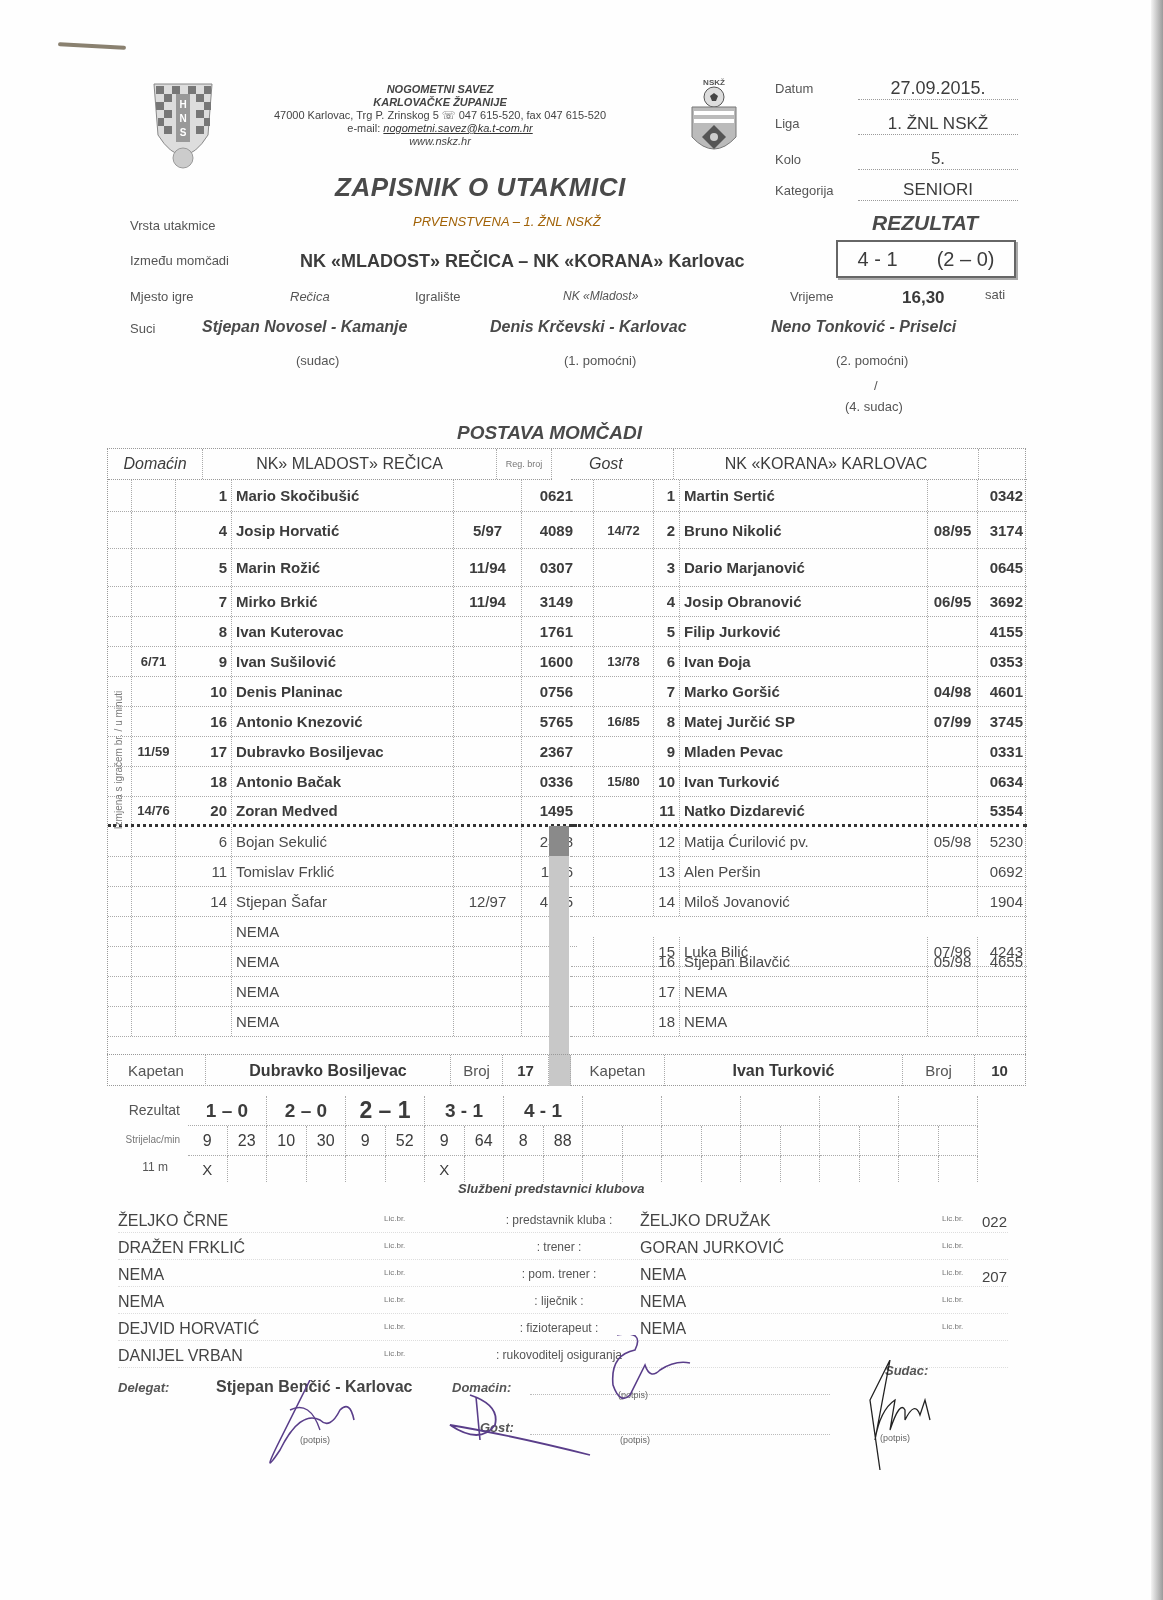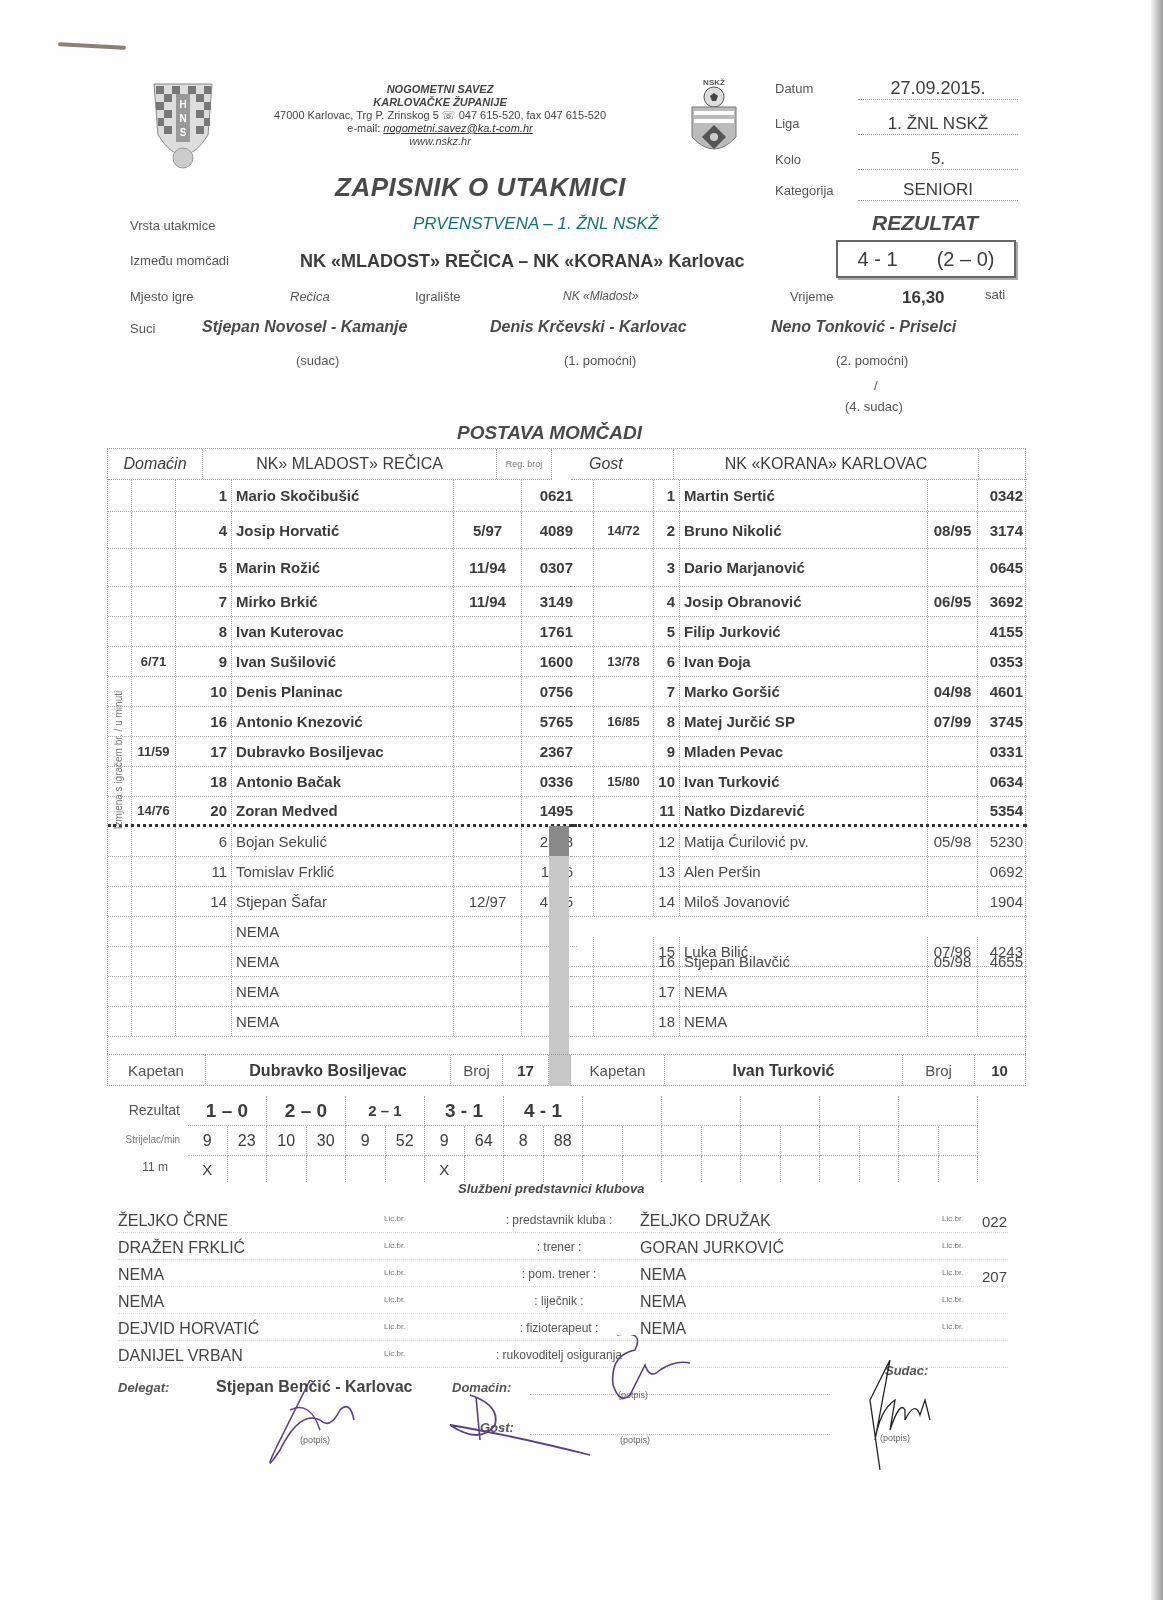--- a/index.html
+++ b/index.html
@@ -116,21 +116,21 @@
   <div class="abs meta-label" style="left:775px; top:81px;">Datum</div>
   <div class="abs meta-val dotline" style="left:858px; top:78px; font-size:18px;">27.09.2015.</div>
   <div class="abs meta-label" style="left:775px; top:116px;">Liga</div>
   <div class="abs meta-val dotline" style="left:858px; top:114px;">1. ŽNL NSKŽ</div>
   <div class="abs meta-label" style="left:775px; top:152px;">Kolo</div>
   <div class="abs meta-val dotline" style="left:858px; top:149px;">5.</div>
   <div class="abs meta-label" style="left:775px; top:183px;">Kategorija</div>
   <div class="abs meta-val dotline" style="left:858px; top:180px;">SENIORI</div>
 
   <div class="abs small-lab" style="left:130px; top:218px;">Vrsta utakmice</div>
-  <div class="abs it" style="left:413px; top:214px; font-size:17px; color:#0f766e;">PRVENSTVENA – 1. ŽNL NSKŽ</div>
+  <div class="abs it" style="left:413px; top:214px; font-size:13px; color:#a16207;">PRVENSTVENA – 1. ŽNL NSKŽ</div>
   <div class="abs result-title">REZULTAT</div>
 
   <div class="abs small-lab" style="left:130px; top:253px;">Između momčadi</div>
   <div class="abs match-teams">NK «MLADOST» REČICA – NK «KORANA» Karlovac</div>
   <div class="abs result-box">
     <span>4 - 1</span>
     <span>(2 – 0)</span>
   </div>
 
   <div class="abs small-lab" style="left:130px; top:289px;">Mjesto igre</div>
@@ -485,21 +485,21 @@
       <div class="abs" style="left: 0px; top: 0px; width: 79px; height: 30px; border-right: 1px dotted rgb(170, 170, 170); border-bottom: 1px dotted rgb(170, 170, 170); display: flex; align-items: center; justify-content: center; font-size: 19px; font-weight: bold; color: rgb(60, 60, 60);">1 – 0</div>
       <div class="abs" style="left: 0px; top: 30px; width: 39.5px; height: 30px; border-right: 1px dotted rgb(170, 170, 170); border-bottom: 1px dotted rgb(170, 170, 170); display: flex; align-items: center; justify-content: center; font-size: 16px; color: rgb(60, 60, 60);">9</div>
       <div class="abs" style="left: 39.5px; top: 30px; width: 39.5px; height: 30px; border-right: 1px dotted rgb(170, 170, 170); border-bottom: 1px dotted rgb(170, 170, 170); display: flex; align-items: center; justify-content: center; font-size: 16px; color: rgb(60, 60, 60);">23</div>
       <div class="abs" style="left: 0px; top: 60px; width: 39.5px; height: 26px; border-right: 1px dotted rgb(170, 170, 170); display: flex; align-items: center; justify-content: center; font-size: 15px; color: rgb(60, 60, 60);">X</div>
       <div class="abs" style="left: 39.5px; top: 60px; width: 39.5px; height: 26px; border-right: 1px dotted rgb(170, 170, 170);"></div>
       <div class="abs" style="left: 79px; top: 0px; width: 79px; height: 30px; border-right: 1px dotted rgb(170, 170, 170); border-bottom: 1px dotted rgb(170, 170, 170); display: flex; align-items: center; justify-content: center; font-size: 19px; font-weight: bold; color: rgb(60, 60, 60);">2 – 0</div>
       <div class="abs" style="left: 79px; top: 30px; width: 39.5px; height: 30px; border-right: 1px dotted rgb(170, 170, 170); border-bottom: 1px dotted rgb(170, 170, 170); display: flex; align-items: center; justify-content: center; font-size: 16px; color: rgb(60, 60, 60);">10</div>
       <div class="abs" style="left: 118.5px; top: 30px; width: 39.5px; height: 30px; border-right: 1px dotted rgb(170, 170, 170); border-bottom: 1px dotted rgb(170, 170, 170); display: flex; align-items: center; justify-content: center; font-size: 16px; color: rgb(60, 60, 60);">30</div>
       <div class="abs" style="left: 79px; top: 60px; width: 39.5px; height: 26px; border-right: 1px dotted rgb(170, 170, 170); display: flex; align-items: center; justify-content: center; font-size: 15px; color: rgb(60, 60, 60);"></div>
       <div class="abs" style="left: 118.5px; top: 60px; width: 39.5px; height: 26px; border-right: 1px dotted rgb(170, 170, 170);"></div>
-      <div class="abs" style="left: 158px; top: 0px; width: 79px; height: 30px; border-right: 1px dotted rgb(170, 170, 170); border-bottom: 1px dotted rgb(170, 170, 170); display: flex; align-items: center; justify-content: center; font-size: 15px; font-weight: bold; color: rgb(60, 60, 60);">2 – 1</div>
+      <div class="abs" style="left: 158px; top: 0px; width: 79px; height: 30px; border-right: 1px dotted rgb(170, 170, 170); border-bottom: 1px dotted rgb(170, 170, 170); display: flex; align-items: center; justify-content: center; font-size: 23px; font-weight: bold; color: rgb(60, 60, 60);">2 – 1</div>
       <div class="abs" style="left: 158px; top: 30px; width: 39.5px; height: 30px; border-right: 1px dotted rgb(170, 170, 170); border-bottom: 1px dotted rgb(170, 170, 170); display: flex; align-items: center; justify-content: center; font-size: 16px; color: rgb(60, 60, 60);">9</div>
       <div class="abs" style="left: 197.5px; top: 30px; width: 39.5px; height: 30px; border-right: 1px dotted rgb(170, 170, 170); border-bottom: 1px dotted rgb(170, 170, 170); display: flex; align-items: center; justify-content: center; font-size: 16px; color: rgb(60, 60, 60);">52</div>
       <div class="abs" style="left: 158px; top: 60px; width: 39.5px; height: 26px; border-right: 1px dotted rgb(170, 170, 170); display: flex; align-items: center; justify-content: center; font-size: 15px; color: rgb(60, 60, 60);"></div>
       <div class="abs" style="left: 197.5px; top: 60px; width: 39.5px; height: 26px; border-right: 1px dotted rgb(170, 170, 170);"></div>
       <div class="abs" style="left: 237px; top: 0px; width: 79px; height: 30px; border-right: 1px dotted rgb(170, 170, 170); border-bottom: 1px dotted rgb(170, 170, 170); display: flex; align-items: center; justify-content: center; font-size: 19px; font-weight: bold; color: rgb(60, 60, 60);">3 - 1</div>
       <div class="abs" style="left: 237px; top: 30px; width: 39.5px; height: 30px; border-right: 1px dotted rgb(170, 170, 170); border-bottom: 1px dotted rgb(170, 170, 170); display: flex; align-items: center; justify-content: center; font-size: 16px; color: rgb(60, 60, 60);">9</div>
       <div class="abs" style="left: 276.5px; top: 30px; width: 39.5px; height: 30px; border-right: 1px dotted rgb(170, 170, 170); border-bottom: 1px dotted rgb(170, 170, 170); display: flex; align-items: center; justify-content: center; font-size: 16px; color: rgb(60, 60, 60);">64</div>
       <div class="abs" style="left: 237px; top: 60px; width: 39.5px; height: 26px; border-right: 1px dotted rgb(170, 170, 170); display: flex; align-items: center; justify-content: center; font-size: 15px; color: rgb(60, 60, 60);">X</div>
       <div class="abs" style="left: 276.5px; top: 60px; width: 39.5px; height: 26px; border-right: 1px dotted rgb(170, 170, 170);"></div>
       <div class="abs" style="left: 316px; top: 0px; width: 79px; height: 30px; border-right: 1px dotted rgb(170, 170, 170); border-bottom: 1px dotted rgb(170, 170, 170); display: flex; align-items: center; justify-content: center; font-size: 19px; font-weight: bold; color: rgb(60, 60, 60);">4 - 1</div>

